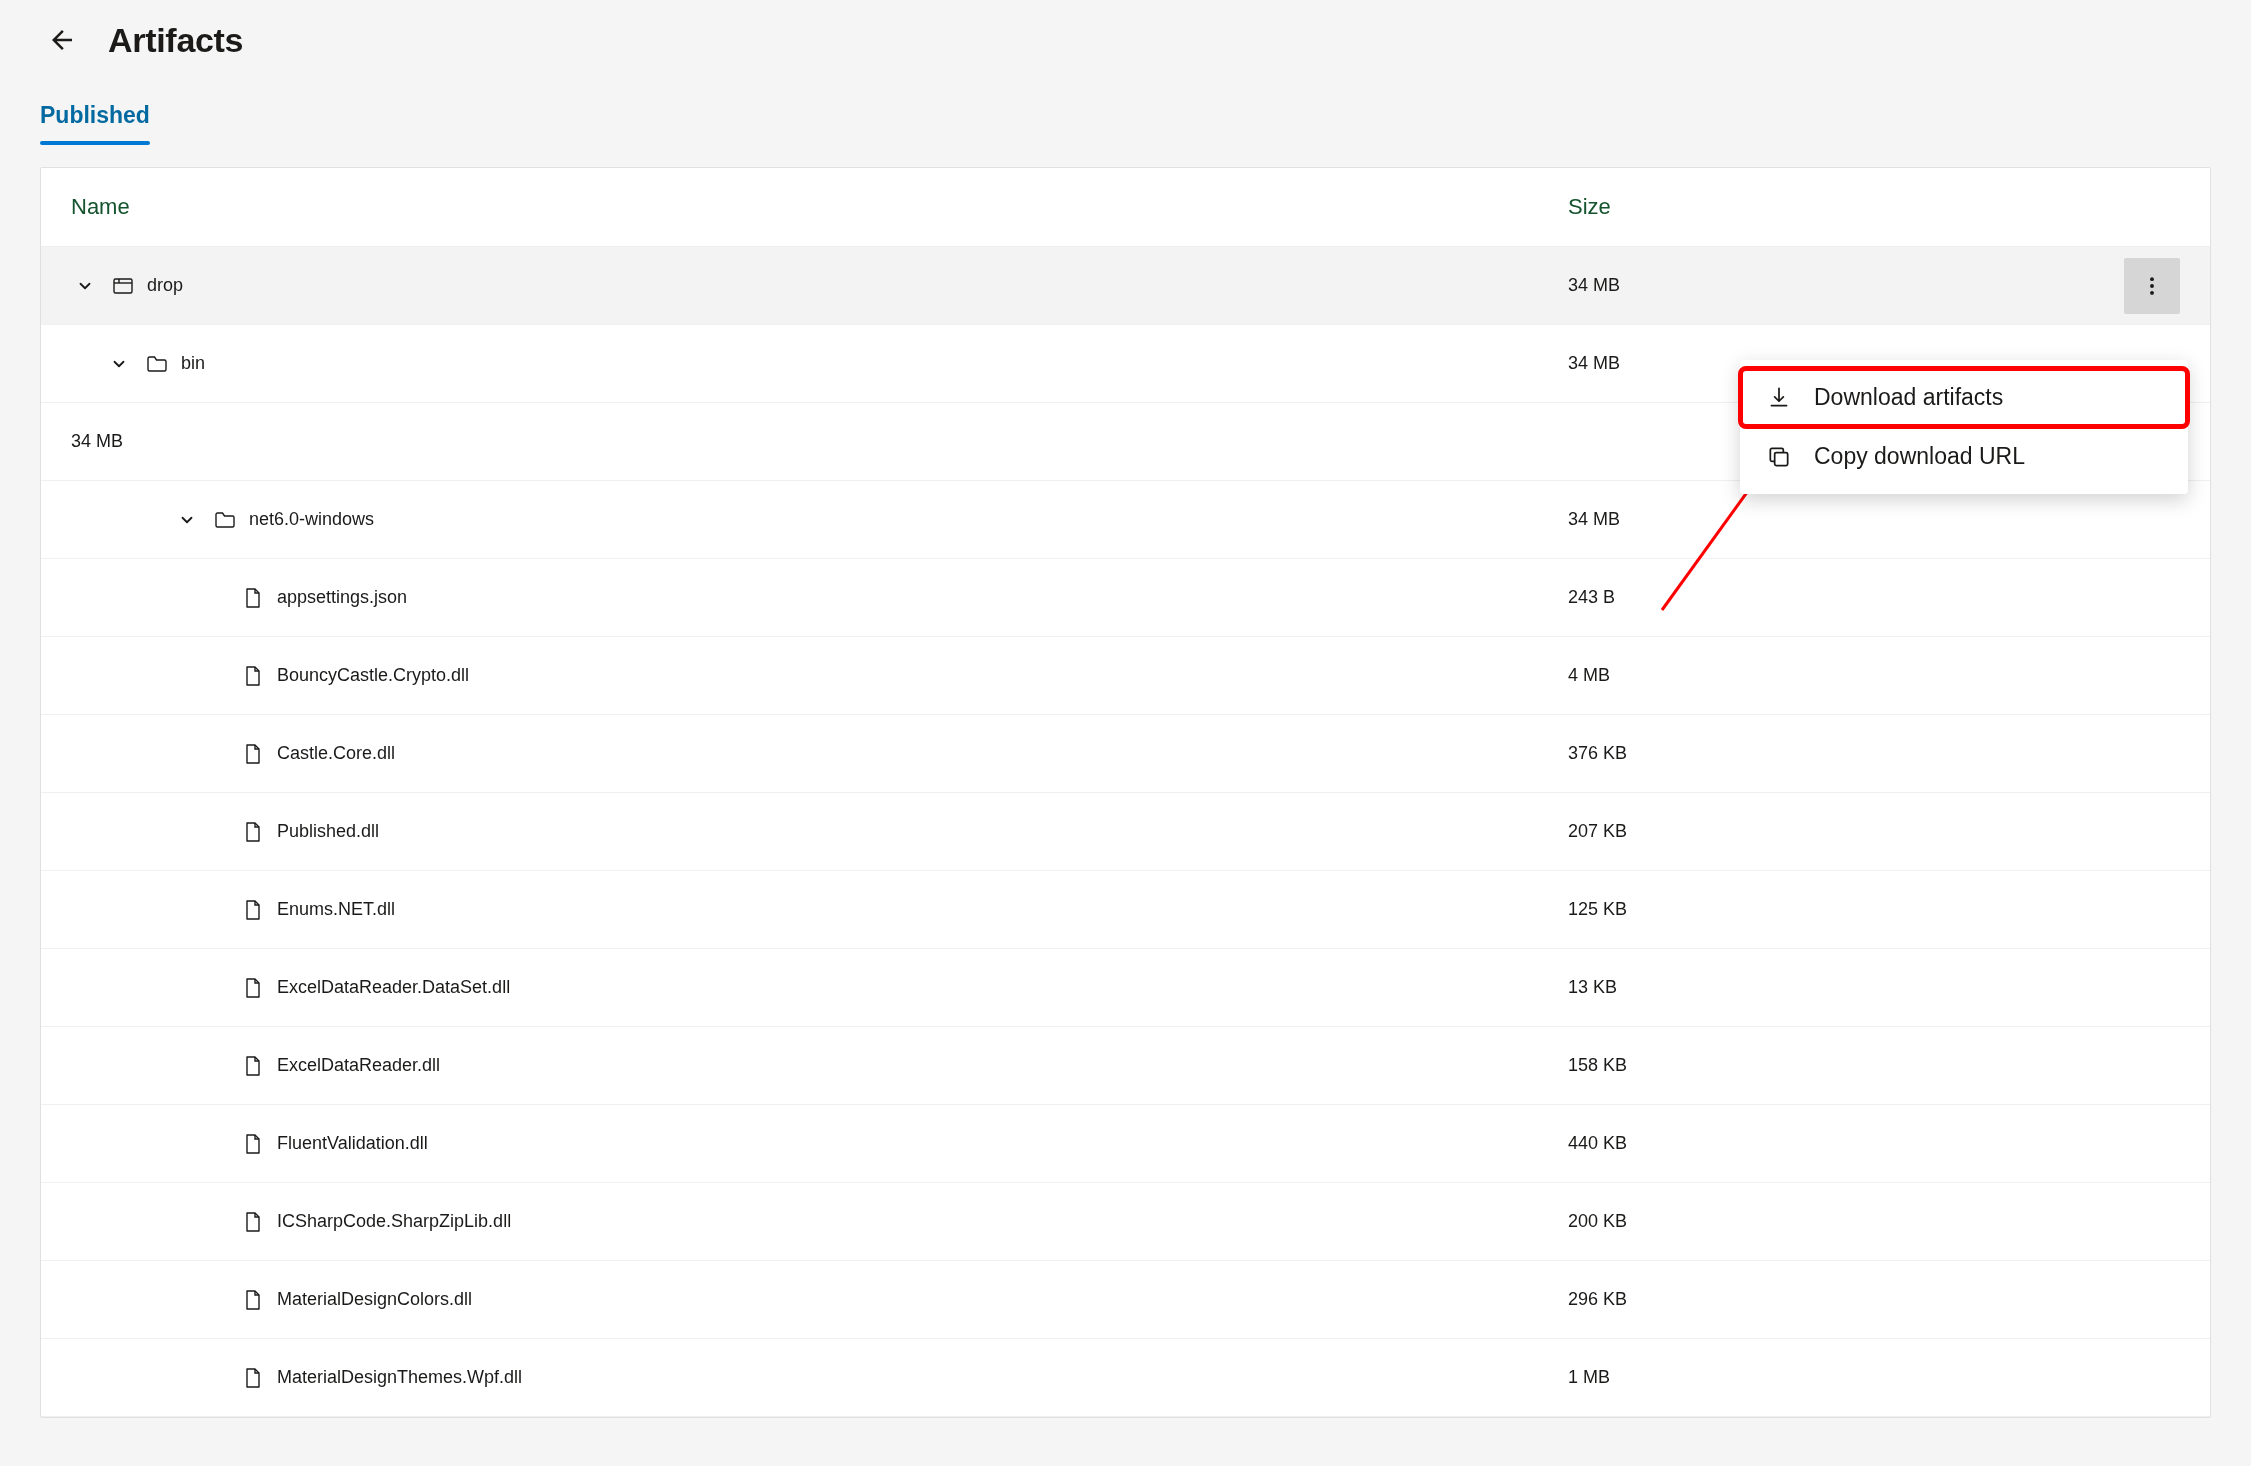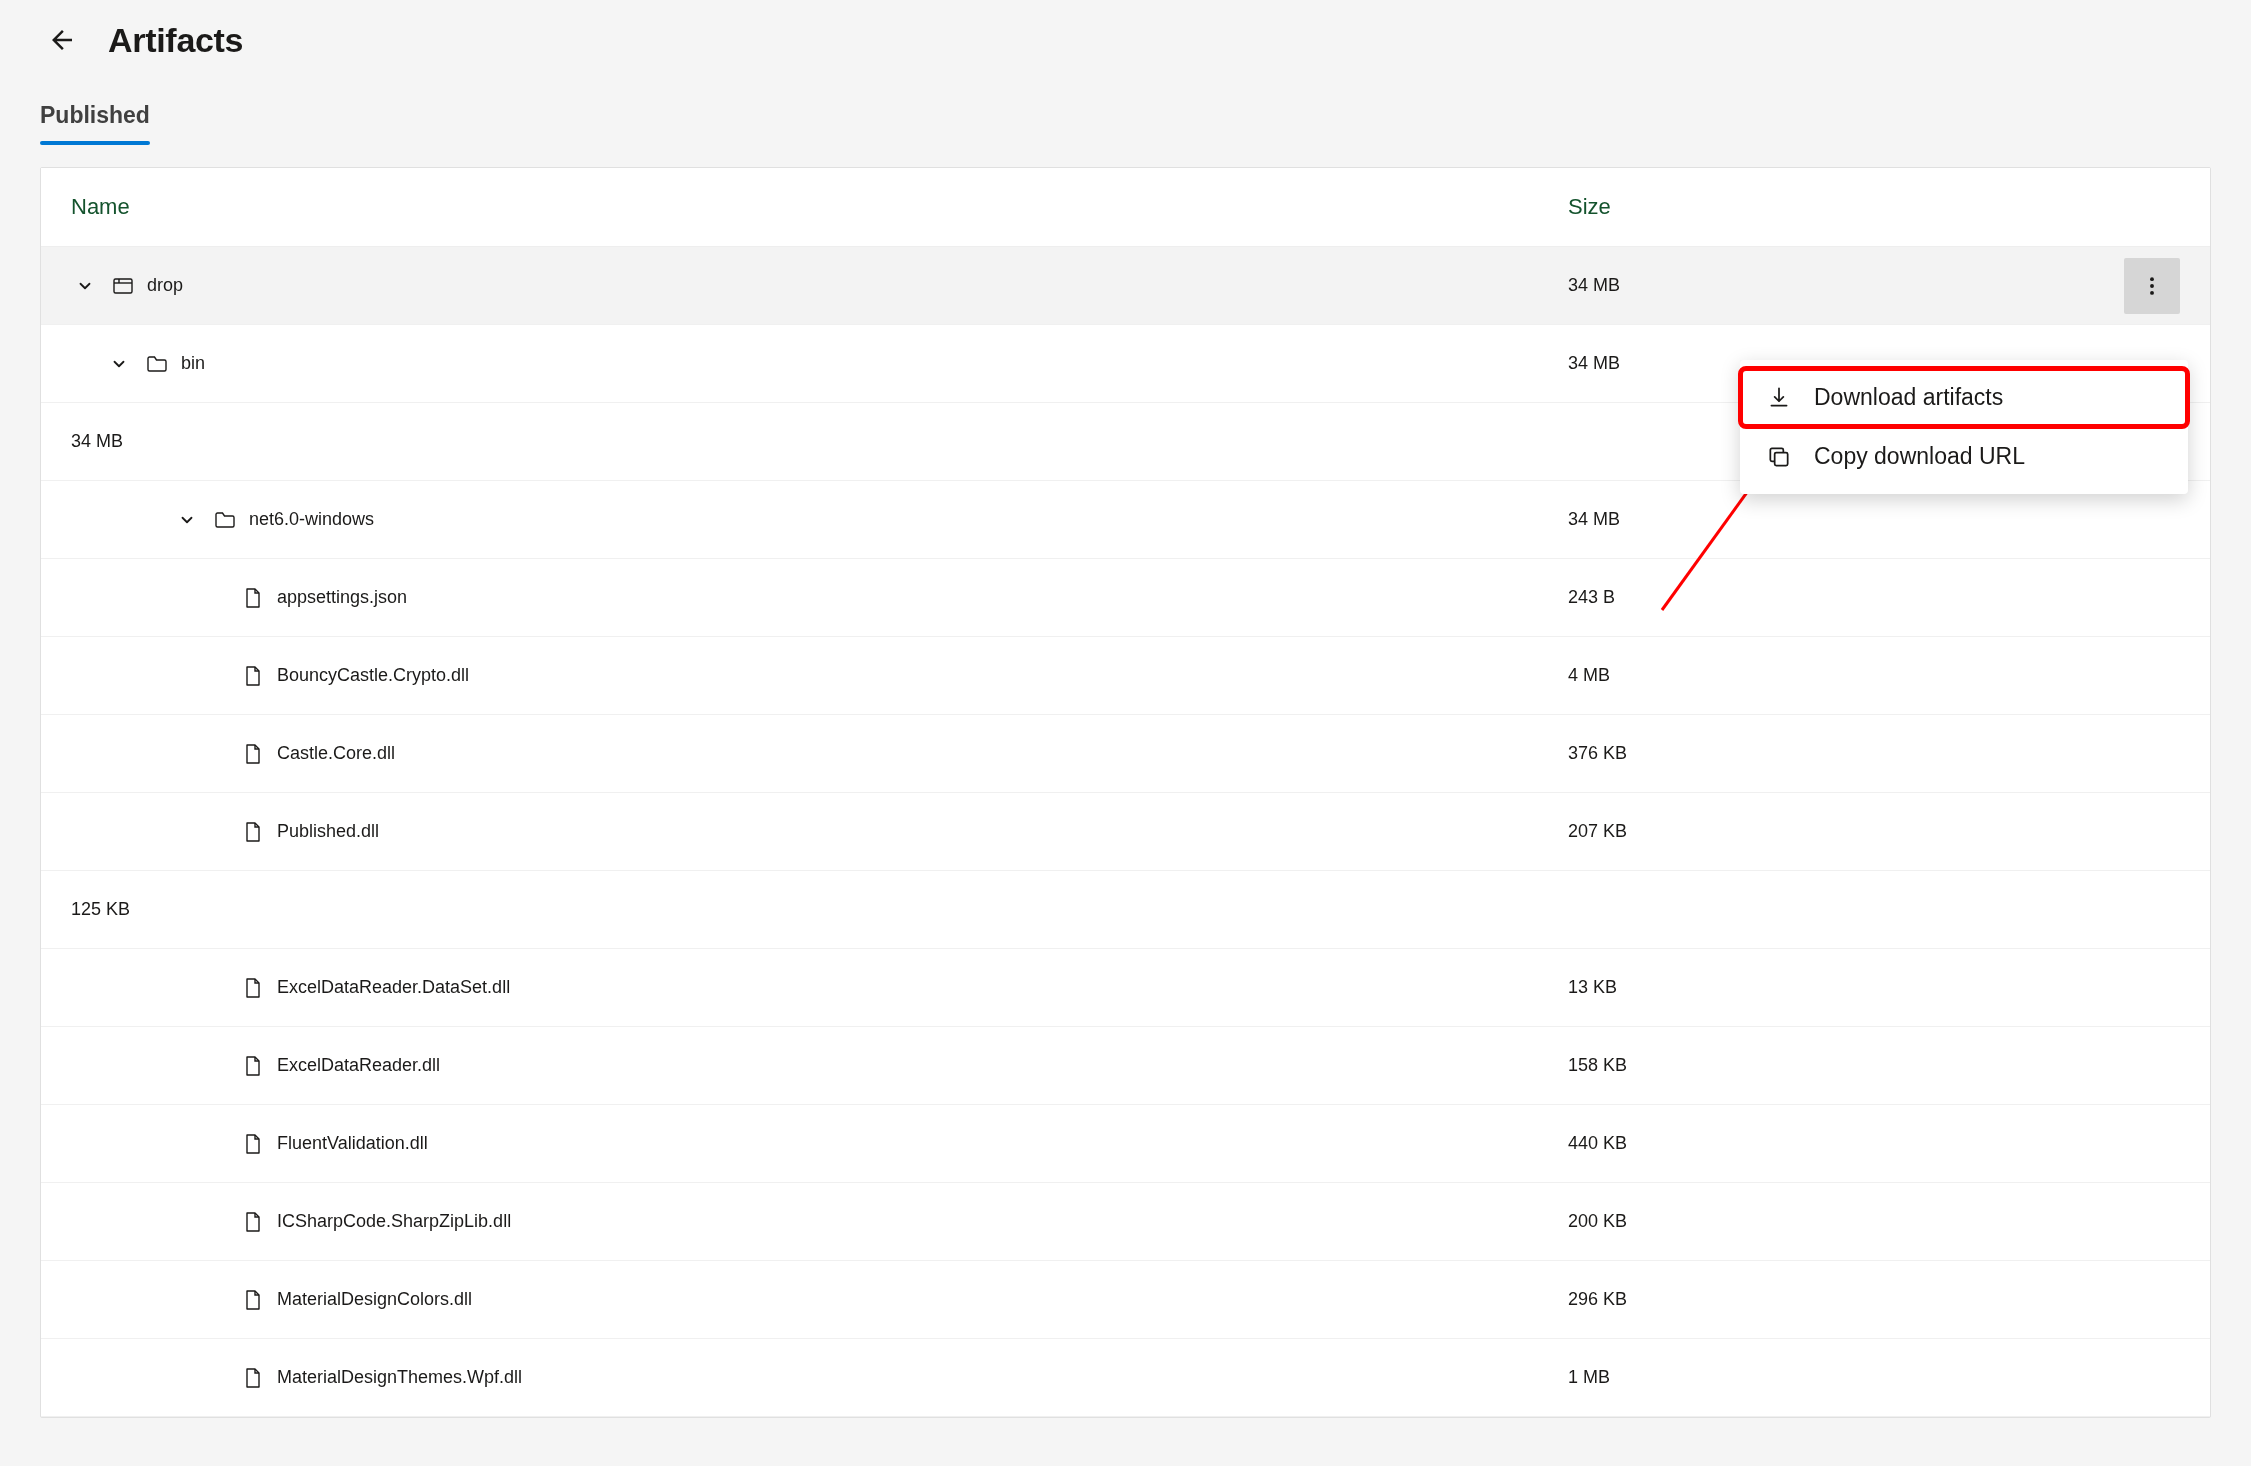--- a/index.html
+++ b/index.html
@@ -36,21 +36,21 @@
   .tabs {
     padding: 30px 40px 0 40px;
     border-bottom: none;
   }
   .tab {
     display: inline-block;
     font-size: 23px;
     font-weight: 600;
     padding-bottom: 14px;
     cursor: pointer;
-    color: #404040;
+    color: #0369a1;
     position: relative;
   }
   .tab.active::after {
     content: "";
     position: absolute;
     left: 0; right: 0; bottom: -2px;
     height: 4px;
     background: #0078d4;
     border-radius: 2px;
   }
@@ -279,20 +279,29 @@
               <path d="M6 3h8l4 4v14a0 0 0 010 0H6V3z" stroke="#1b1a19" stroke-width="1.4" fill="none" stroke-linejoin="round"></path>
               <path d="M14 3v4h4" stroke="#1b1a19" stroke-width="1.4" fill="none"></path>
             </svg>
           </span>
           <span class="label">Published.dll</span>
         </div>
         <div class="size-cell">207 KB</div>
         <div class="actions-cell"></div>
       </div>
       <div class="trow">
+        <div class="name-cell ind-4">
+          <span class="icon">
+            <svg viewBox="0 0 24 24">
+              <path d="M6 3h8l4 4v14a0 0 0 010 0H6V3z" stroke="#1b1a19" stroke-width="1.4" fill="none" stroke-linejoin="round"></path>
+              <path d="M14 3v4h4" stroke="#1b1a19" stroke-width="1.4" fill="none"></path>
+            </svg>
+          </span>
+          <span class="label">Enums.NET.dll</span>
+        </div>
         <div class="size-cell">125 KB</div>
         <div class="actions-cell"></div>
       </div>
       <div class="trow">
         <div class="name-cell ind-4">
           <span class="icon">
             <svg viewBox="0 0 24 24">
               <path d="M6 3h8l4 4v14a0 0 0 010 0H6V3z" stroke="#1b1a19" stroke-width="1.4" fill="none" stroke-linejoin="round"></path>
               <path d="M14 3v4h4" stroke="#1b1a19" stroke-width="1.4" fill="none"></path>
             </svg>

